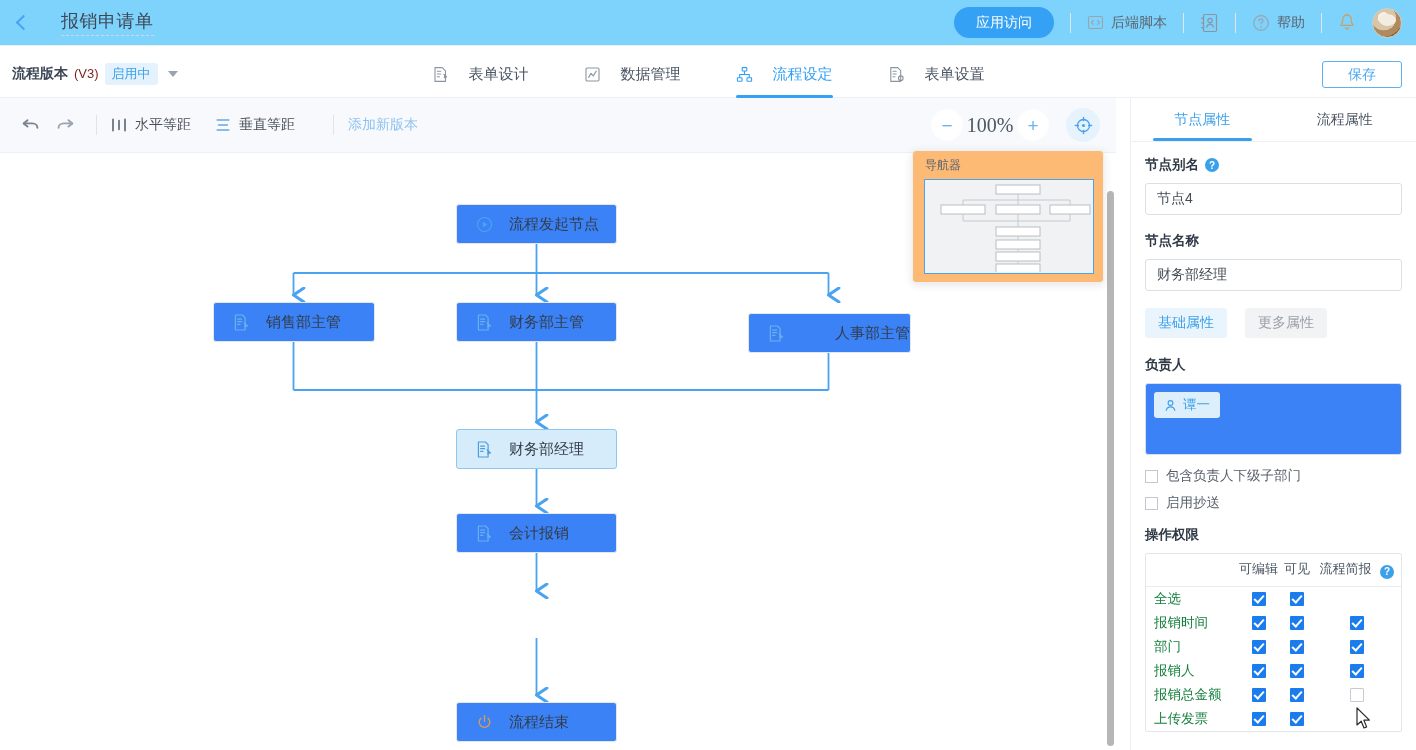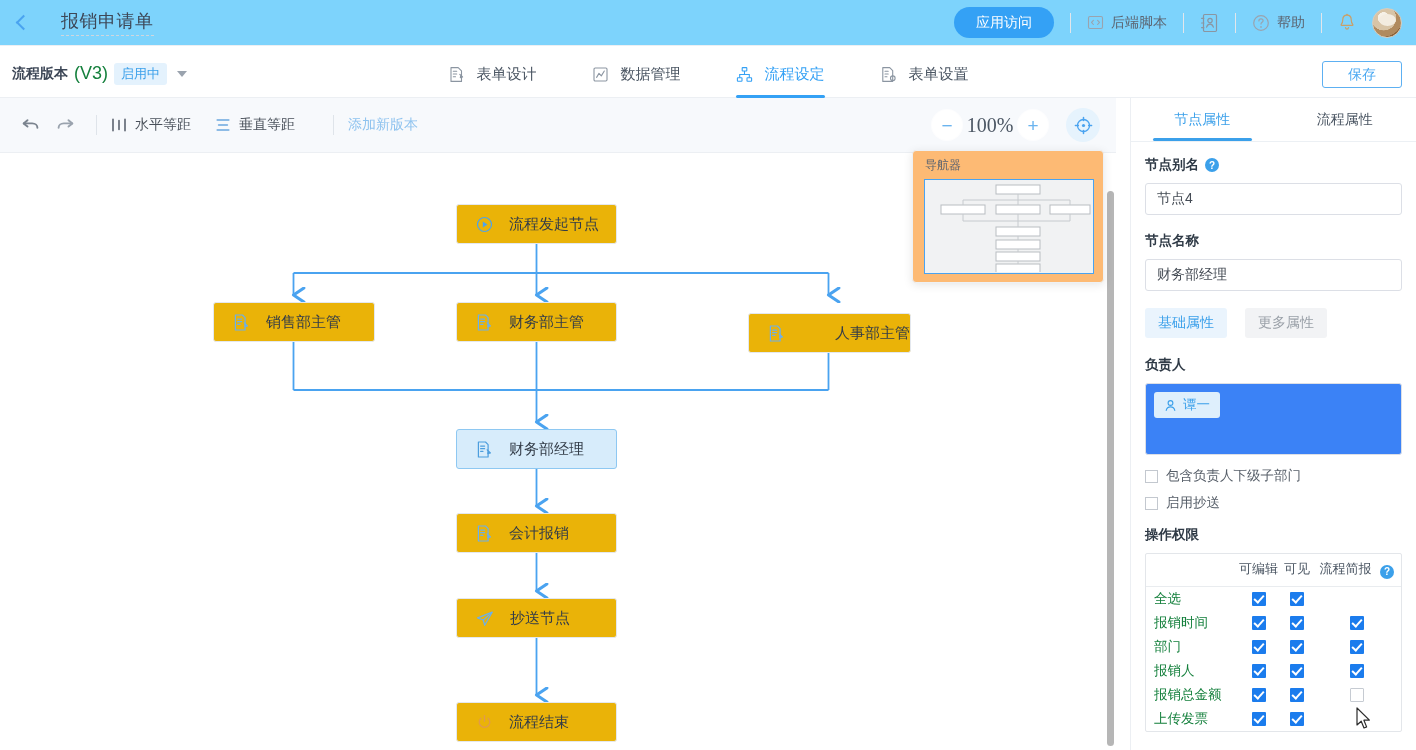--- a/index.html
+++ b/index.html
@@ -59,36 +59,36 @@
     border-radius: 50%; background: #f3ece0;
   }
 
   
   .subbar {
     position: absolute; left: 0; top: 50px; width: 1416px; height: 48px;
     background: #fff; border-bottom: 1px solid #eceff3; display: flex; align-items: center;
   }
   .ver-wrap { display: flex; align-items: center; padding-left: 12px; gap: 6px; cursor: pointer; }
   .ver-label { font-size: 14px; color: #3d4757; font-weight: bold; }
-  .ver-num { font-size: 18px; color: #15803d; }
+  .ver-num { font-size: 13px; color: #7f1d1d; }
   .ver-badge {
     background: #e4f2fd; color: #3ba0ea; font-size: 13px;
     padding: 2px 7px; border-radius: 3px;
   }
   .caret-down {
     width: 0; height: 0; border-left: 5px solid transparent; border-right: 5px solid transparent;
     border-top: 6px solid #9aa3ae; margin-left: 4px;
   }
   .nav-tabs {
     position: absolute; left: 0; top: 0; width: 1416px; height: 48px;
     display: flex; align-items: center; justify-content: center; gap: 55px;
     pointer-events: none;
   }
   .nav-tab {
-    display: flex; align-items: center; gap: 12px; font-size: 15px; color: #4b5663;
+    display: flex; align-items: center; gap: 20px; font-size: 15px; color: #4b5663;
     height: 48px; cursor: pointer; pointer-events: auto; position: relative;
   }
   .nav-tab.active { color: #34a1f5; }
   .nav-tab.active::after {
     content: ""; position: absolute; left: 0; right: 0; bottom: 0; height: 3px;
     background: #34a1f5; border-radius: 2px;
   }
   .save-btn {
     position: absolute; right: 14px; top: 11px;
     width: 80px; height: 27px; border: 1px solid #5db0f2; color: #4ba9f2;
@@ -132,21 +132,21 @@
     position: absolute; left: 0; top: 153px; width: 1116px; height: 597px;
     background: #ffffff; overflow: hidden;
   }
   .canvas-scroll {
     position: absolute; right: 2px; top: 38px; width: 7px; height: 555px;
     background: #b6b6b6; border-radius: 4px;
   }
   .node {
     position: absolute; height: 40px; border-radius: 3px;
     display: flex; align-items: center; padding-left: 18px; gap: 15px;
-    background: #eab308; border: 1px solid #e4e8ee; font-size: 15px; color: #333c48;
+    background: #3b82f6; border: 1px solid #e4e8ee; font-size: 15px; color: #333c48;
     cursor: pointer;
   }
   .node.selected { background: #d7ecfb; border: 1px solid #8ec8f2; }
   .node-icon { display: inline-flex; align-items: center; }
   svg { display: block; }
 
   
   .navigator {
     position: absolute; left: 912px; top: 150px; width: 192px; height: 133px;
     background: #fdba74; border: 1px solid #eef1f4; border-radius: 4px;
@@ -480,29 +480,20 @@
       <span class="node-icon">
         <svg width="19" height="19" viewBox="0 0 19 19">
             <path d="M3.4 2h7.1l2.6 2.6V17H3.4z" fill="none" stroke="#6bb0ec" stroke-width="1.2" stroke-linejoin="round"></path>
             <path d="M5.6 6.1h4M5.6 8.7h4M5.6 11.3h2.4" stroke="#6bb0ec" stroke-width="1.2" stroke-linecap="round"></path>
             <path d="M12.2 9.8l3.2 3.2-2.6.7.6-2.5z" fill="none" stroke="#6bb0ec" stroke-width="1.2" stroke-linejoin="round"></path>
           </svg>
       </span>
       <span>会计报销</span>
     </div>
 
-    <div class="node" style="left:456px;top:445px;width:161px;">
-      <span class="node-icon">
-        <svg width="20" height="19" viewBox="0 0 20 19">
-            <path d="M17.2 3.1 2.6 8.9l5.6 2.1 1.5 5.3z" fill="none" stroke="#6bb0ec" stroke-width="1.2" stroke-linejoin="round"></path>
-            <path d="M8.2 11 17.2 3.1" fill="none" stroke="#6bb0ec" stroke-width="1.2"></path>
-          </svg>
-      </span>
-      <span>抄送节点</span>
-    </div>
 
     <div class="node" style="left:456px;top:549px;width:161px;">
       <span class="node-icon">
         <svg width="19" height="19" viewBox="0 0 19 19">
             <path d="M5.9 5.2a5.3 5.3 0 1 0 7.2 0" fill="none" stroke="#e09a4d" stroke-width="1.3" stroke-linecap="round"></path>
             <path d="M9.5 2.6v5.6" stroke="#e09a4d" stroke-width="1.3" stroke-linecap="round"></path>
           </svg>
       </span>
       <span>流程结束</span>
     </div>

